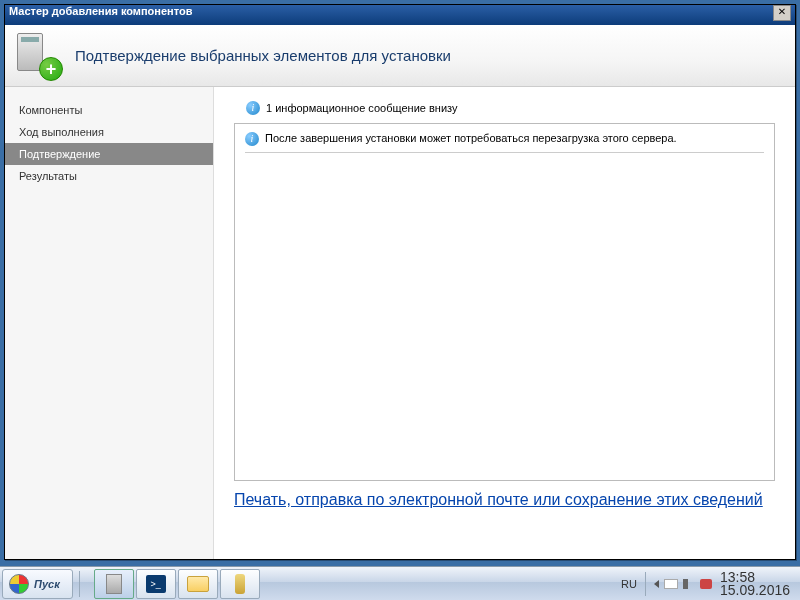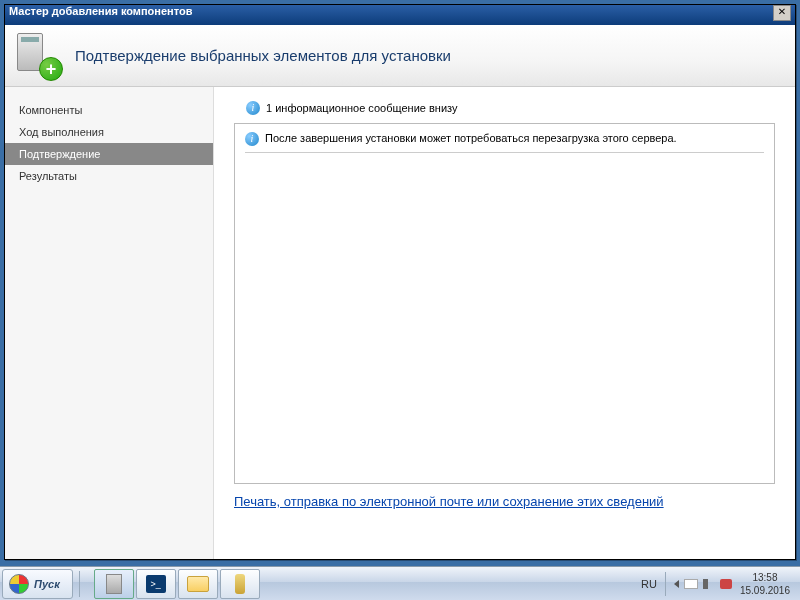--- a/index.html
+++ b/index.html
@@ -154,21 +154,21 @@
   .panel .comp-name {
     margin-top: 8px;
     padding-left: 22px;
     font-weight: bold;
     font-size: 11px;
   }
   .link {
     color: #0645ad;
     text-decoration: underline;
     cursor: pointer;
-    font-size: 13px;
+    font-size: 16px;
   }
   .footer {
     position: absolute;
     bottom: 0; left: 0; right: 0;
     height: 44px;
     border-top: 1px solid #ccc;
     display: flex;
     justify-content: flex-end;
     align-items: center;
     gap: 6px;
@@ -242,21 +242,21 @@
   .tray {
     margin-left: auto;
     display: flex;
     align-items: center;
     gap: 8px;
     padding-right: 6px;
     font-size: 11px;
     color: #333;
   }
   .tray-sep { width:1px; height:24px; background:#9ab; }
-  .clock { text-align: center; line-height: 13px; font-size: 10px; padding-right:4px;}
+  .clock { text-align: left; line-height: 13px; font-size: 14px; padding-right:4px;}
   .tray-icons { display:flex; gap:5px; align-items:center;}
   .tri {
     width:0; height:0;
     border-top:4px solid transparent;
     border-bottom:4px solid transparent;
     border-right:5px solid #555;
   }
   .flag { width:14px; height:10px; background:#fff; border:1px solid #aaa; position:relative;}
   .spk { width:12px; height:10px; background:linear-gradient(90deg,#666 40%,transparent 40%); position:relative;}
   .net { width:12px; height:10px; background:#c44; border-radius:2px;}

